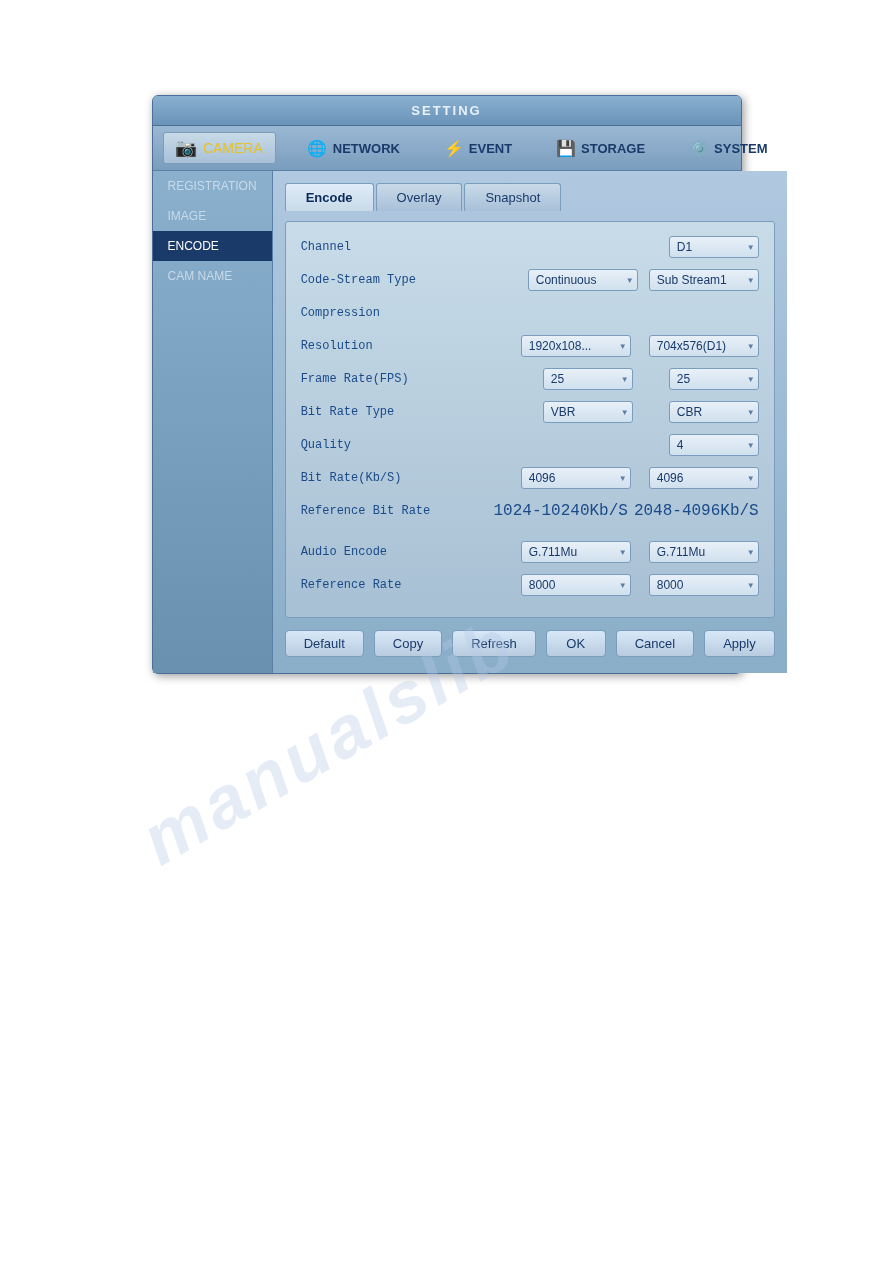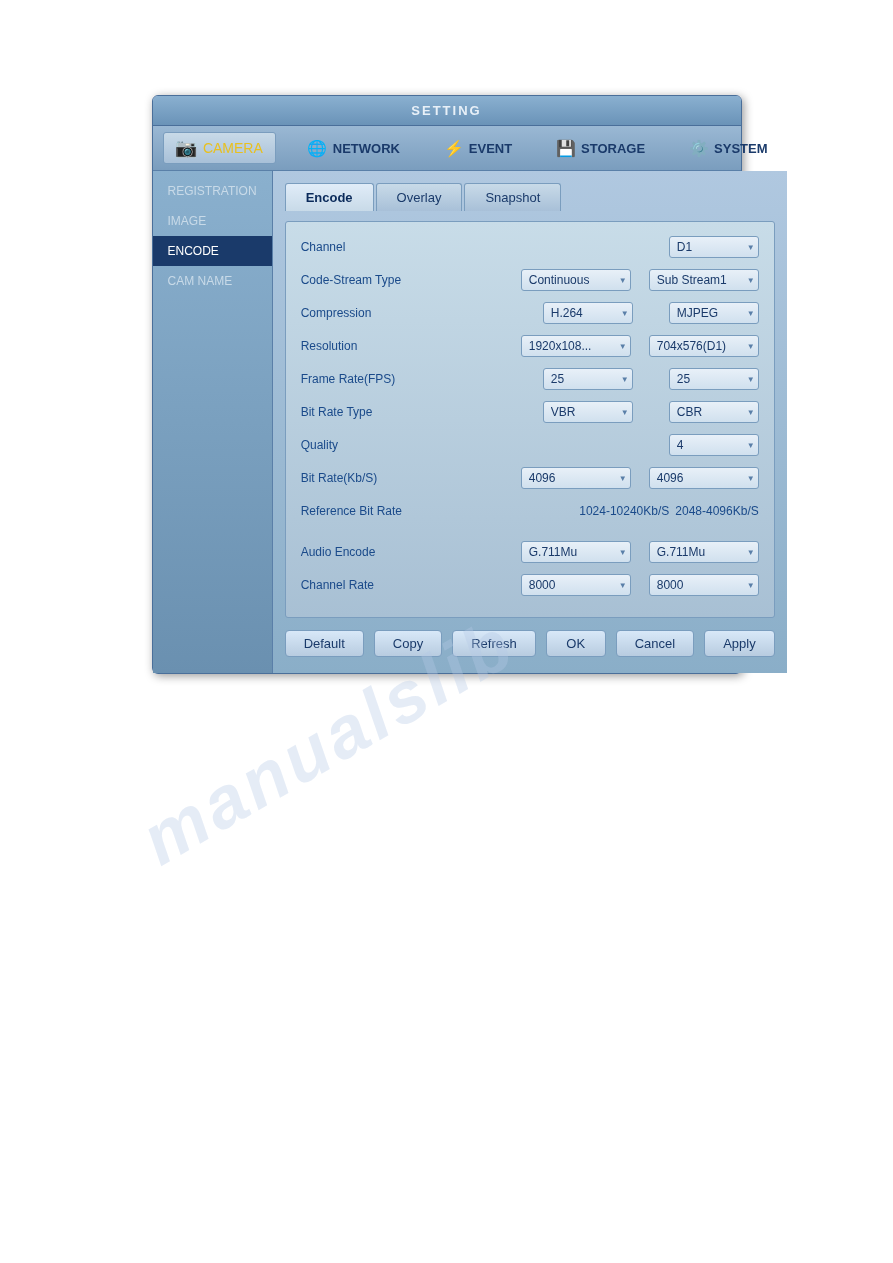--- a/index.html
+++ b/index.html
@@ -76,21 +76,20 @@
 
     .main-content {
       display: flex;
       min-height: 460px;
     }
 
     .sidebar {
       width: 145px;
       background: linear-gradient(180deg, #8ab0ce 0%, #6a90b0 100%);
       border-right: 1px solid #5a7fa8;
-      padding-top: 5px;
     }
 
     .sidebar-item {
       padding: 8px 15px;
       color: #c8dae8;
       font-size: 12px;
       cursor: pointer;
       font-weight: normal;
     }
 
@@ -140,20 +139,21 @@
       align-items: center;
       margin-bottom: 7px;
       min-height: 26px;
     }
 
     .form-label {
       width: 145px;
       color: #1a4a8a;
       font-size: 12px;
       flex-shrink: 0;
+      font-family: Liberation Mono, monospace;
     }
 
     .form-controls {
       display: flex;
       align-items: center;
       gap: 6px;
       flex: 1;
       justify-content: flex-end;
     }
 
@@ -208,21 +208,22 @@
 
     .checkbox-item.checked::after {
       content: '✓';
       color: #0050b0;
       font-size: 12px;
       font-weight: bold;
     }
 
     .ref-text {
       color: #1a4a8a;
-      font-size: 12px;
+      font-size: 16px;
+      font-family: Liberation Mono, monospace;
     }
 
     .divider-row {
       height: 8px;
     }
 
     .btn-row {
       display: flex;
       justify-content: flex-start;
       gap: 10px;
@@ -328,42 +329,30 @@
           </div>
 
           <div class="form-row">
             <span class="form-label">Code-Stream Type</span>
             <div class="form-controls">
               <div class="select-wrapper">
                 <select class="select-box select-wide">
                   <option>Continuous</option>
                 </select>
               </div>
-              <div class="select-wrapper" style="margin-left:12px;">
+              <div class="select-wrapper" style="margin-left:5px;">
                 <select class="select-box select-wide">
                   <option>Sub Stream1</option>
                 </select>
               </div>
             </div>
           </div>
 
           <div class="form-row">
             <span class="form-label">Compression</span>
-            <div class="form-controls">
-              <div class="select-wrapper">
-                <select class="select-box select-medium">
-                  <option>H.264</option>
-                </select>
-              </div>
-              <div class="select-wrapper" style="margin-left:30px;">
-                <select class="select-box select-medium">
-                  <option>MJPEG</option>
-                </select>
-              </div>
-            </div>
           </div>
 
           <div class="form-row">
             <span class="form-label">Resolution</span>
             <div class="form-controls">
               <div class="select-wrapper">
                 <select class="select-box select-wide">
                   <option>1920x108...</option>
                 </select>
               </div>
@@ -455,21 +444,21 @@
               </div>
               <div class="select-wrapper" style="margin-left:12px;">
                 <select class="select-box select-wide">
                   <option>G.711Mu</option>
                 </select>
               </div>
             </div>
           </div>
 
           <div class="form-row">
-            <span class="form-label">Channel Rate</span>
+            <span class="form-label">Reference Rate</span>
             <div class="form-controls">
               <div class="select-wrapper">
                 <select class="select-box select-wide">
                   <option>8000</option>
                 </select>
               </div>
               <div class="select-wrapper" style="margin-left:12px;">
                 <select class="select-box select-wide">
                   <option>8000</option>
                 </select>

